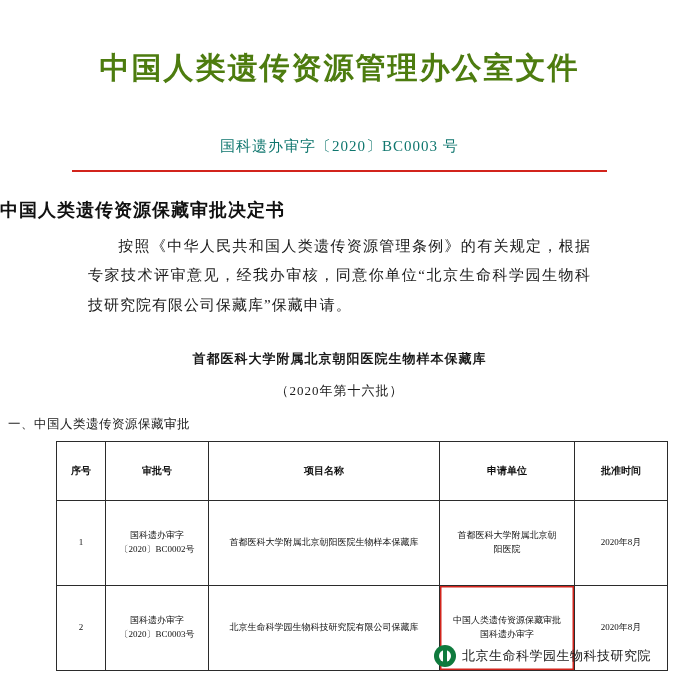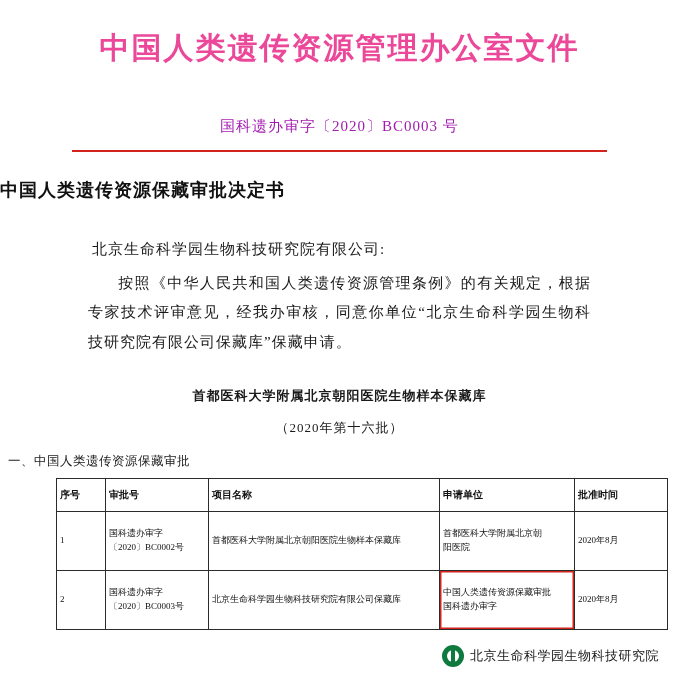--- a/index.html
+++ b/index.html
@@ -18,34 +18,34 @@
   .page {
     position: relative;
     width: 679px;
     height: 679px;
     box-sizing: border-box;
   }
 
   
   .masthead {
     text-align: center;
-    color: #ec4899;
+    color: #4d7c0f;
     font-size: 30px;
     font-weight: bold;
     letter-spacing: 2px;
-    padding-top: 28px;
+    padding-top: 48px;
     font-family: "DejaVu Serif", "Liberation Serif", serif;
   }
 
   .doc-number {
     text-align: center;
     font-size: 15px;
     letter-spacing: 1px;
     margin-top: 48px;
-    color: #a21caf;
+    color: #0f766e;
   }
 
   .red-rule {
     height: 2px;
     background: #d2241c;
     margin: 14px 72px 0 72px;
   }
 
   .doc-title {
     text-align: left;
@@ -97,25 +97,25 @@
   
   table.approval {
     border-collapse: collapse;
     width: 584px;
     margin-left: 56px;
     table-layout: fixed;
   }
   table.approval th,
   table.approval td {
     border: 1px solid #2b2b2b;
-    text-align: left;
+    text-align: center;
     vertical-align: middle;
     font-size: 9px;
     line-height: 1.5;
-    padding: 3px 3px;
+    padding: 16px 3px;
     color: #111;
   }
   table.approval th {
     font-weight: bold;
     height: 26px;
     font-size: 10px;
   }
   table.approval td {
     height: 52px;
   }
@@ -127,21 +127,21 @@
 
   td.highlight {
     box-shadow: inset 0 0 0 1.5px #d2241c;
   }
 
   .cell-two-line span { display: block; }
 
   
   .footer-badge {
     position: absolute;
-    right: 20px;
+    right: 28px;
     bottom: 12px;
     display: flex;
     align-items: center;
     gap: 6px;
     font-size: 13px;
     color: #1a1a1a;
     letter-spacing: 0.5px;
   }
   .badge-logo {
     width: 22px;
@@ -180,21 +180,20 @@
 <div class="page">
 
   <div class="masthead">中国人类遗传资源管理办公室文件</div>
 
   <div class="doc-number">国科遗办审字〔2020〕BC0003 号</div>
 
   <div class="red-rule"></div>
 
   <div class="doc-title">中国人类遗传资源保藏审批决定书</div>
 
-  <div class="addressee">北京生命科学园生物科技研究院有限公司:</div>
 
   <div class="body-para"><span class="indent"></span><span>按照《中华人民共和国人类遗传资源管理条例》的有关规定，根据专家技术评审意见，经我办审核，同意你单位“北京生命科学园生物科技研究院有限公司保藏库”保藏申请。</span></div>
 
   <div class="subtitle">首都医科大学附属北京朝阳医院生物样本保藏库</div>
 
   <div class="batch">（2020年第十六批）</div>
 
   <div class="section-heading">一、中国人类遗传资源保藏审批</div>
 
   <table class="approval">

